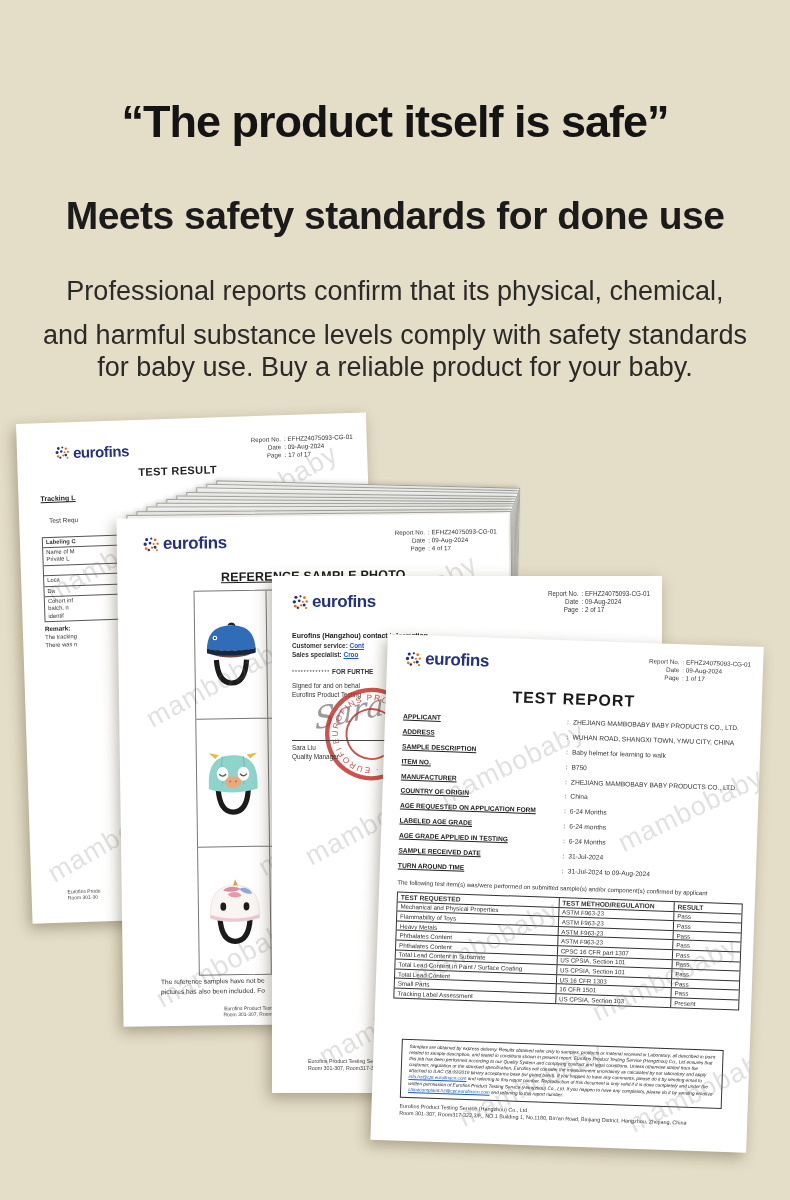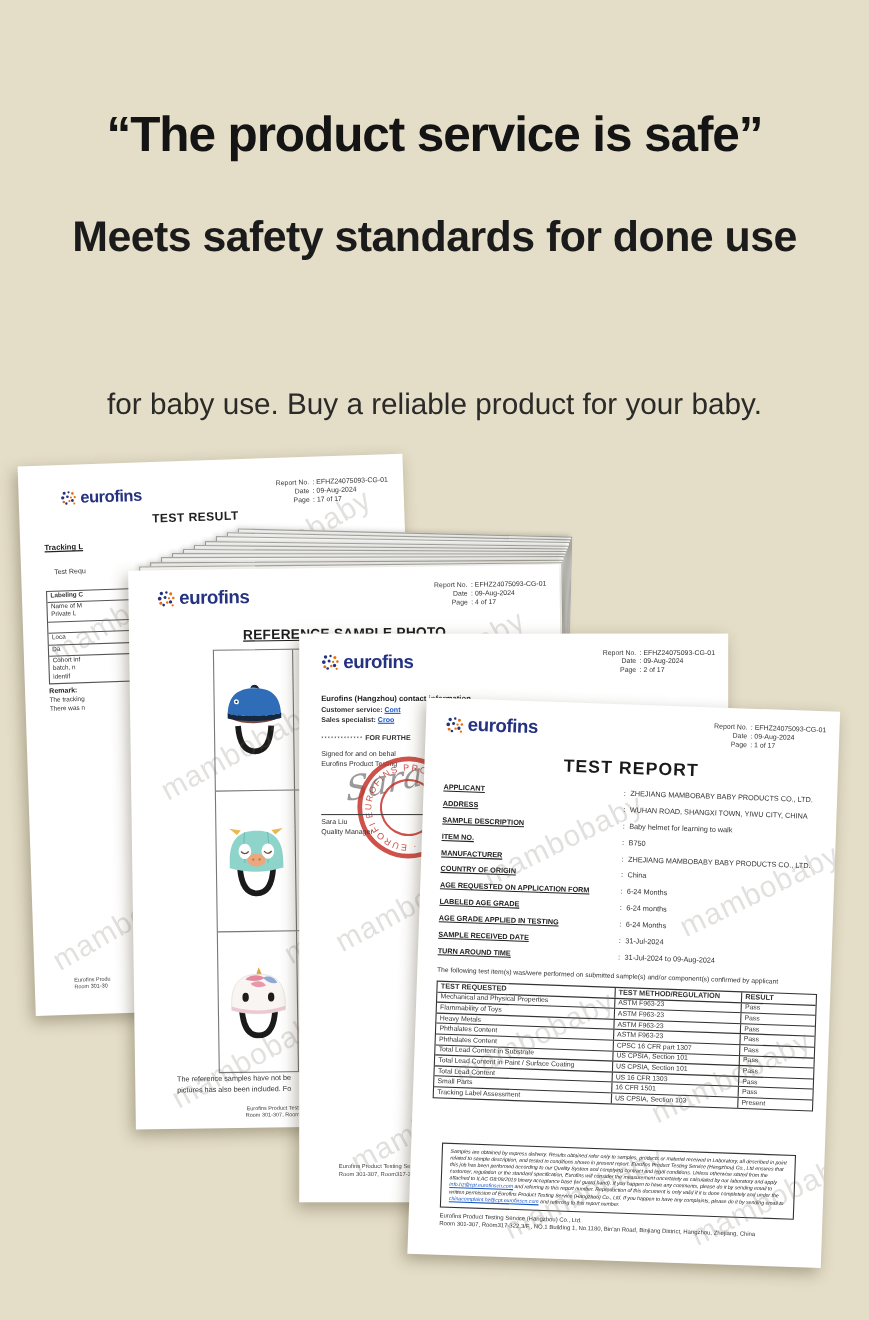--- a/index.html
+++ b/index.html
@@ -85,22 +85,24 @@
   .d4-disc{position:absolute;left:28px;top:404px;width:306px;border:1px solid #333;
            padding:4px 7px;font-size:4.7px;line-height:6.1px;font-style:italic;color:#222;}
   .d4-foot{position:absolute;left:28px;top:468px;font-size:5.4px;line-height:6.8px;color:#333;}
   .dots{flex:0 0 auto;}
 </style>
 </head>
 <body>
 
 <div class="page">
 
-  <h1 class="hd-title">“The product service is safe”</h1>
+  <h1 class="hd-title">“The product itself is safe”</h1>
   <div class="hd-sub hd-sub2">Meets safety standards for done use</div>
+  <div class="hd-body hd-b1">Professional reports confirm that its physical, chemical,</div>
+  <div class="hd-body hd-b2">and harmful substance levels comply with safety standards</div>
   <div class="hd-body hd-b3">for baby use. Buy a reliable product for your baby.</div>
 
   <article class="doc doc1">
     <div class="elogo" style="left:38px;top:22px;">
       <svg class="dots" width="15" height="15" viewBox="0 0 26 26">
         <circle cx="6" cy="5" r="2.4" fill="#243280"></circle>
           <circle cx="13" cy="3.6" r="1.7" fill="#243280"></circle>
         <circle cx="19" cy="5.6" r="2.1" fill="#e66f12"></circle>
           <circle cx="3.6" cy="12" r="2.6" fill="#243280"></circle>
         <circle cx="11" cy="10.5" r="2.1" fill="#243280"></circle>

